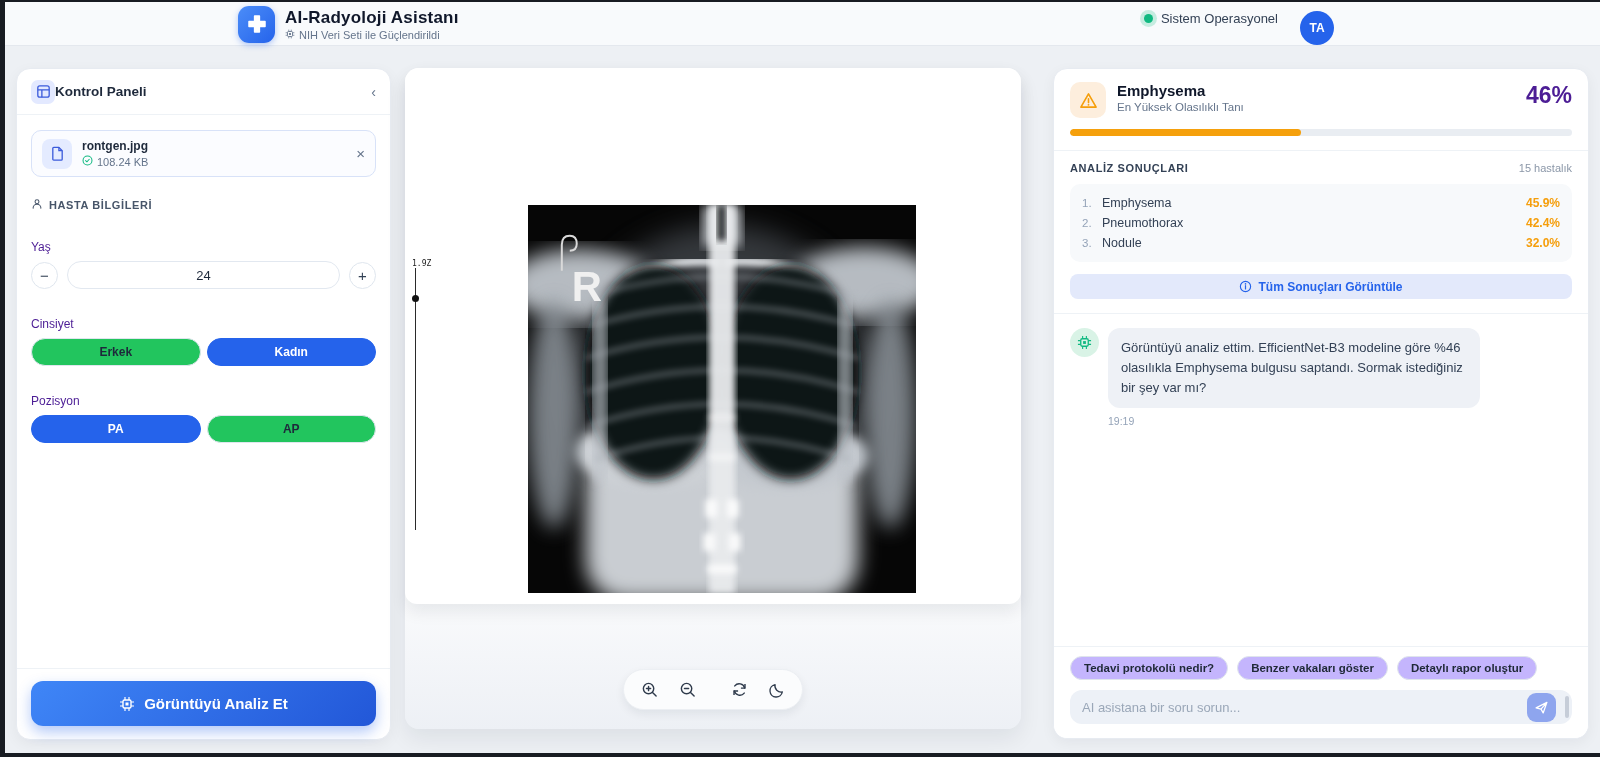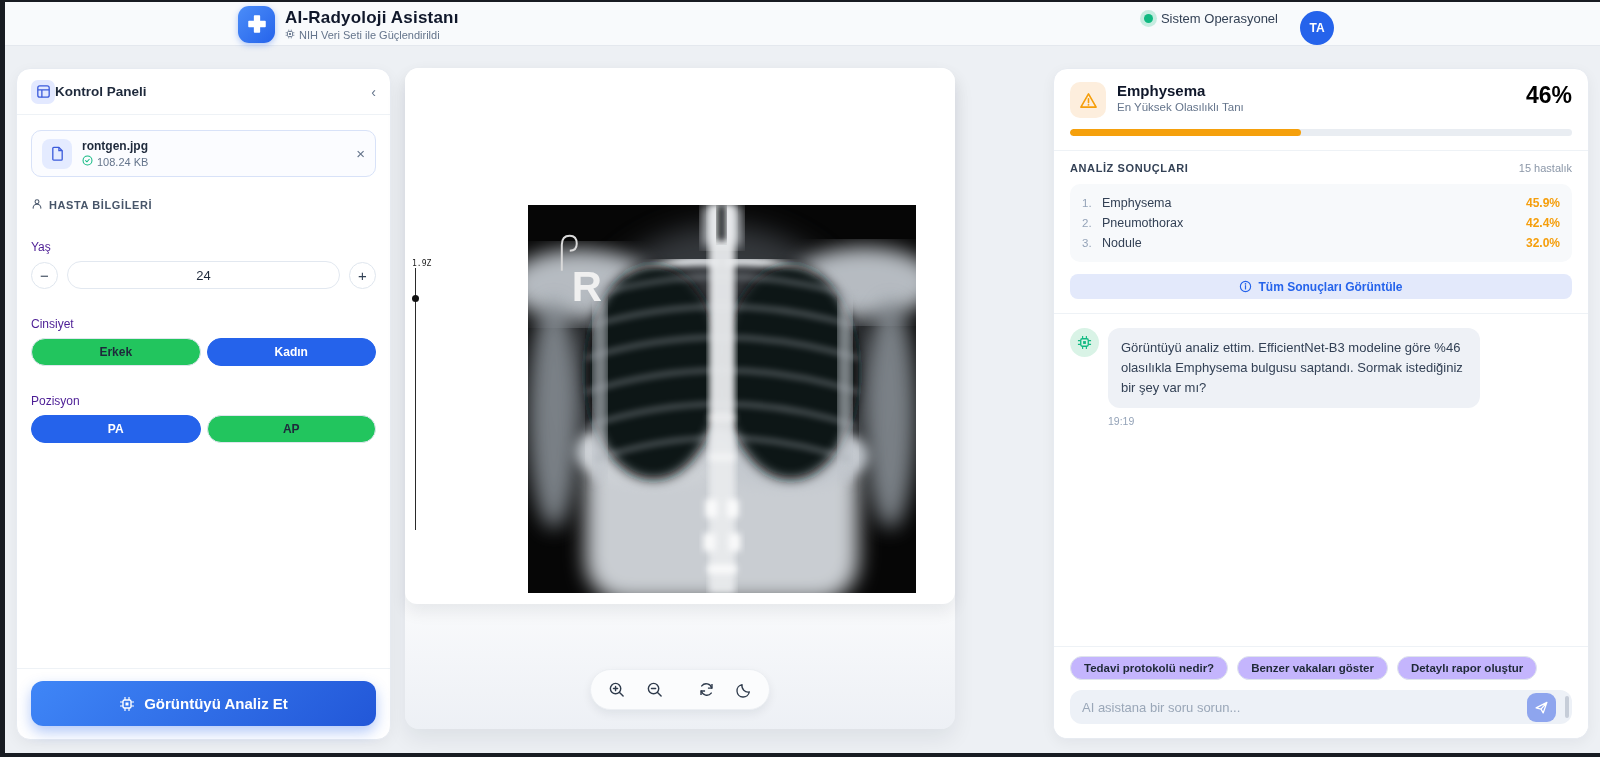--- a/index.html
+++ b/index.html
@@ -16,21 +16,21 @@
   .brand-text .subtitle { font-size:11px; color:#64748b; display:flex; align-items:center; gap:4px; margin-top:1px; }
   .header-right { position:absolute; right:266px; top:9px; height:44px; display:flex; align-items:flex-start; gap:22px; }
   .status { display:flex; align-items:center; gap:8px; font-size:13px; color:#334155; }
   .status-dot { width:9px; height:9px; border-radius:50%; background:#10b981; box-shadow:0 0 0 4px rgba(16,185,129,.22); }
   .avatar { width:34px; height:34px; border-radius:50%; background:#2563eb; color:#fff; font-size:12px; font-weight:bold;
     display:flex; align-items:center; justify-content:center; }
 
   
   .panel { position:absolute; background:#fff; border:1px solid #e7ebf1; border-radius:14px; }
   .left-panel  { left:11px;  top:66px; width:375px; height:672px; box-shadow:0 4px 14px rgba(15,23,42,.05); }
-  .center-panel{ left:400px; top:66px; width:550px; height:661px; background:linear-gradient(#ffffff 72%,#edf0f5);
+  .center-panel{ left:400px; top:66px; width:616px; height:661px; background:linear-gradient(#ffffff 72%,#edf0f5);
     border:none; box-shadow:0 10px 22px rgba(15,23,42,.07); }
   .right-panel { left:1048px; top:66px; width:536px; height:671px; box-shadow:0 4px 14px rgba(15,23,42,.05); overflow:hidden; }
 
   
   .lp-header { height:46px; display:flex; align-items:center; padding:0 14px; border-bottom:1px solid #eef2f6; }
   .icon-box { width:24px; height:24px; border-radius:7px; background:#e3e9ff; display:flex; align-items:center; justify-content:center; }
   .lp-title { font-size:13.5px; font-weight:bold; color:#1e293b; flex:1; }
   .chevron { color:#64748b; font-size:14px; cursor:pointer; }
   .lp-body { padding:6px 14px 0; }
   .section-label { display:flex; align-items:center; gap:6px; font-size:11px; font-weight:bold; color:#475569;
@@ -70,21 +70,21 @@
     display:flex; align-items:center; justify-content:center; gap:20px; }
   .tool-btn { width:18px; height:18px; display:flex; align-items:center; justify-content:center; cursor:pointer; }
   .tool-gap { margin-left:14px; }
 
   
   .diag-section { padding:13px 16px 14px; border-bottom:1px solid #eef2f6; }
   .diag-row { display:flex; align-items:flex-start; gap:11px; }
   .warn-box { width:36px; height:36px; border-radius:10px; background:#fdeedd; display:flex; align-items:center; justify-content:center; }
   .diag-name { font-size:15px; font-weight:bold; color:#0f172a; }
   .diag-sub { font-size:11.5px; color:#64748b; margin-top:2px; }
-  .diag-pct { margin-left:auto; font-size:23px; font-weight:bold; color:#000000; }
+  .diag-pct { margin-left:auto; font-size:23px; font-weight:bold; color:#4c1d95; }
   .progress-track { margin-top:11px; height:7px; border-radius:4px; background:#e9edf2; overflow:hidden; }
   .progress-fill { height:100%; border-radius:4px; background:#f5a00c; }
   .results-section { padding:11px 16px 14px; border-bottom:1px solid #eef2f6; }
   .results-head { display:flex; align-items:center; }
   .results-title { font-size:11px; font-weight:bold; color:#334155; letter-spacing:.6px; }
   .results-count { margin-left:auto; font-size:11px; color:#8b97a8; }
   .results-card { margin-top:10px; background:#f7f9fb; border-radius:10px; padding:9px 12px; }
   .result-row { display:flex; align-items:center; height:20px; }
   .result-rank { width:20px; font-size:11.5px; color:#94a3b8; }
   .result-name { font-size:12.5px; color:#334155; }

